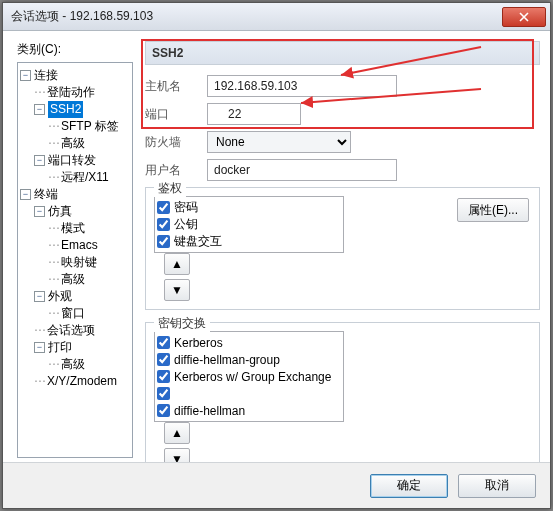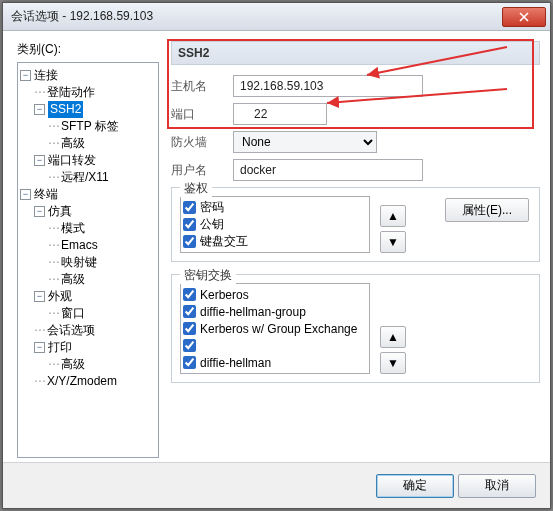--- a/index.html
+++ b/index.html
@@ -3,44 +3,44 @@
 <meta charset="utf-8">
 <style>
 * { box-sizing: border-box; margin: 0; padding: 0; font-family: "Microsoft YaHei", SimSun, Tahoma, sans-serif; font-size: 12px; }
 body { background: #888; width: 553px; height: 511px; position: relative; }
 .window { position: absolute; top: 2px; left: 2px; right: 2px; bottom: 2px; background: #fff; border: 1px solid #555; box-shadow: 0 0 6px rgba(0,0,0,0.5); }
 .titlebar { height: 28px; background: linear-gradient(#eef2f9, #d7dde6); display: flex; align-items: center; padding: 0 0 0 8px; border-bottom: 1px solid #b0b8c0; }
 .titlebar-text { flex: 1; color: #222; }
 .close-btn { width: 44px; height: 20px; margin-right: 4px; background: linear-gradient(#e87a6a, #c83a28); border: 1px solid #9a2a1a; border-radius: 2px; color: #fff; display: flex; align-items: center; justify-content: center; cursor: pointer; }
 .close-btn svg { width: 10px; height: 10px; }
 .body { display: flex; padding: 10px 10px 10px 14px; height: calc(100% - 28px - 46px); }
-.left { width: 142px; }
+.left { width: 116px; }
 .cat-label { margin-bottom: 4px; }
 .tree { border: 1px solid #9aa4b0; height: 396px; overflow: auto; padding: 4px 2px; background: #fff; }
 .tree-node { display: flex; align-items: center; height: 17px; line-height: 17px; white-space: nowrap; cursor: default; }
 .tree-node .toggle { width: 11px; height: 11px; border: 1px solid #8a949a; margin-right: 3px; display: inline-flex; align-items: center; justify-content: center; font-size: 9px; color: #3a5a8a; background: #fff; }
 .tree-node .dots { letter-spacing: -1px; color: #999; margin-right: 2px; }
 .tree-node.selected .lbl { background: #0078d7; color: #fff; padding: 0 2px; }
 .right { flex: 1; padding-left: 12px; position: relative; }
 .highlight-box { position: absolute; left: 8px; top: -2px; right: 6px; height: 90px; border: 2px solid #e03030; pointer-events: none; z-index: 5; }
 .section-header { background: linear-gradient(#e6ecf4, #dbe2ec); border: 1px solid #c7cfd8; padding: 4px 6px; font-weight: bold; color: #333; margin-bottom: 10px; }
 .frow { display: flex; align-items: center; margin-bottom: 6px; }
 .frow .lab { width: 62px; color: #555; }
 .frow input[type=text] { height: 22px; border: 1px solid #abadb3; padding: 0 6px; background: #fff; color: #222; }
 .frow select { height: 22px; border: 1px solid #abadb3; padding: 0 4px; background: #f3f5f7; width: 144px; }
 .group { border: 1px solid #c8cfd7; padding: 8px 8px 8px 8px; margin-top: 6px; position: relative; }
 .group-title { position: absolute; top: -8px; left: 8px; background: #fff; padding: 0 4px; color: #333; }
 .listbox { border: 1px solid #abadb3; width: 190px; background: #fff; padding: 2px; }
 .listbox .item { display: flex; align-items: center; height: 17px; }
 .listbox .item input[type=checkbox] { accent-color: #2a6ac8; margin-right: 4px; }
 .updown { display: inline-flex; flex-direction: column; gap: 4px; margin-left: 10px; vertical-align: top; }
 .updown button { width: 26px; height: 22px; border: 1px solid #abadb3; background: linear-gradient(#fdfdfd,#e6e9ec); border-radius: 2px; cursor: pointer; }
-.props-btn { width: 84px; height: 24px; border: 1px solid #abadb3; background: linear-gradient(#fdfdfd,#e6e9ec); border-radius: 2px; cursor: pointer; position: absolute; right: 10px; top: 10px; text-align: center; }
-.group-row { display: flex; align-items: flex-end; }
-.footer { position: absolute; bottom: 0; left: 0; right: 0; height: 46px; background: #f0f0f0; border-top: 1px solid #d0d4d8; display: flex; justify-content: flex-end; align-items: center; gap: 4px; padding-right: 14px; }
+.props-btn { width: 72px; height: 24px; border: 1px solid #abadb3; background: linear-gradient(#fdfdfd,#e6e9ec); border-radius: 2px; cursor: pointer; position: absolute; right: 10px; top: 10px; text-align: center; }
+.group-row { display: flex; align-items: flex-start; flex-direction: column; }
+.footer { position: absolute; bottom: 0; left: 0; right: 0; height: 46px; background: #f0f0f0; border-top: 1px solid #d0d4d8; display: flex; justify-content: flex-end; align-items: center; gap: 10px; padding-right: 14px; }
 .footer button { width: 78px; height: 24px; border: 1px solid #9aa4b0; background: linear-gradient(#fdfdfd,#e0e5ea); border-radius: 2px; cursor: pointer; }
 .footer button.primary { border: 1px solid #3c7fb1; box-shadow: 0 0 0 1px #a6d0ec inset; }
 .watermark { position: absolute; left: 50%; top: 248px; transform: translateX(-42%); color: #c8c8c8; font-size: 16px; letter-spacing: 1px; pointer-events: none; z-index: 2; }
 .arrows { position: absolute; left: 8px; top: -2px; right: 6px; height: 90px; pointer-events: none; z-index: 6; }
 </style>
 </head>
 <body>
 
 <div class="window">
   <div class="titlebar">

